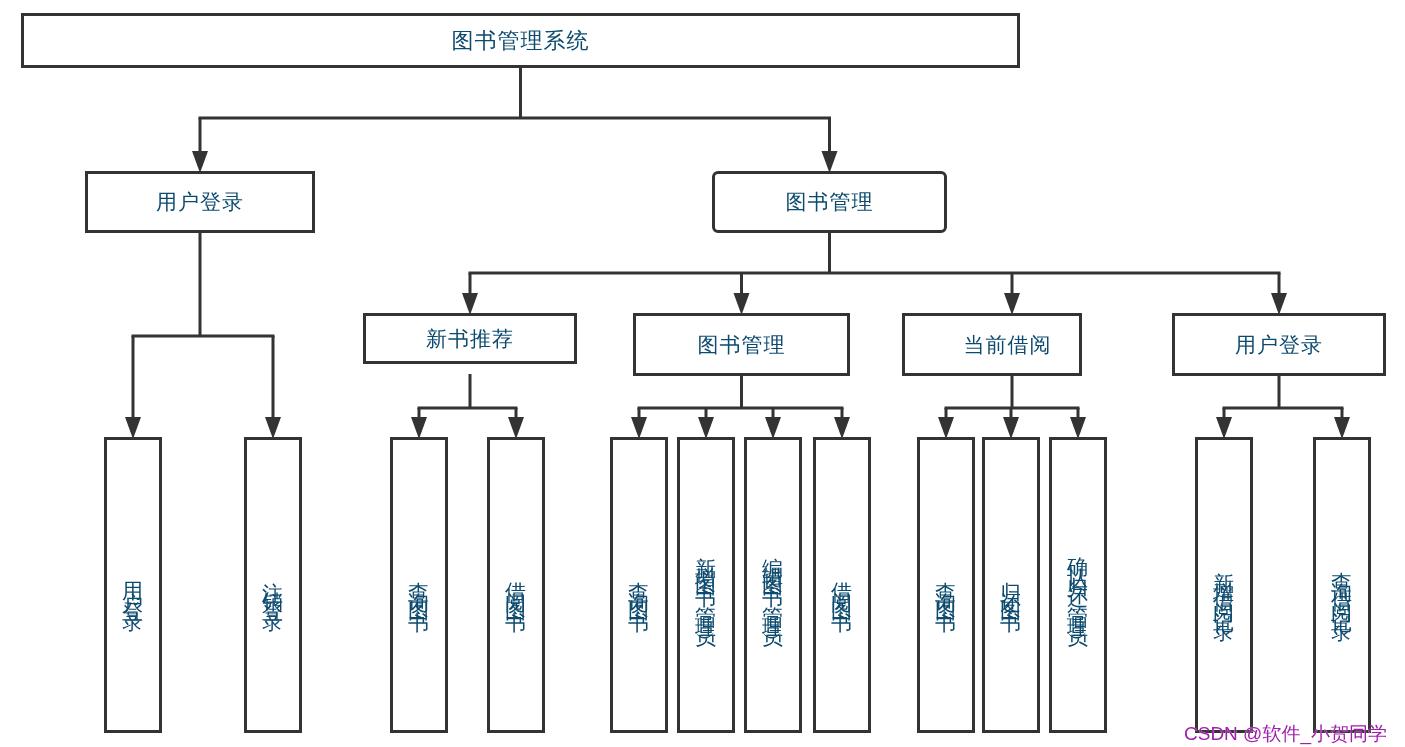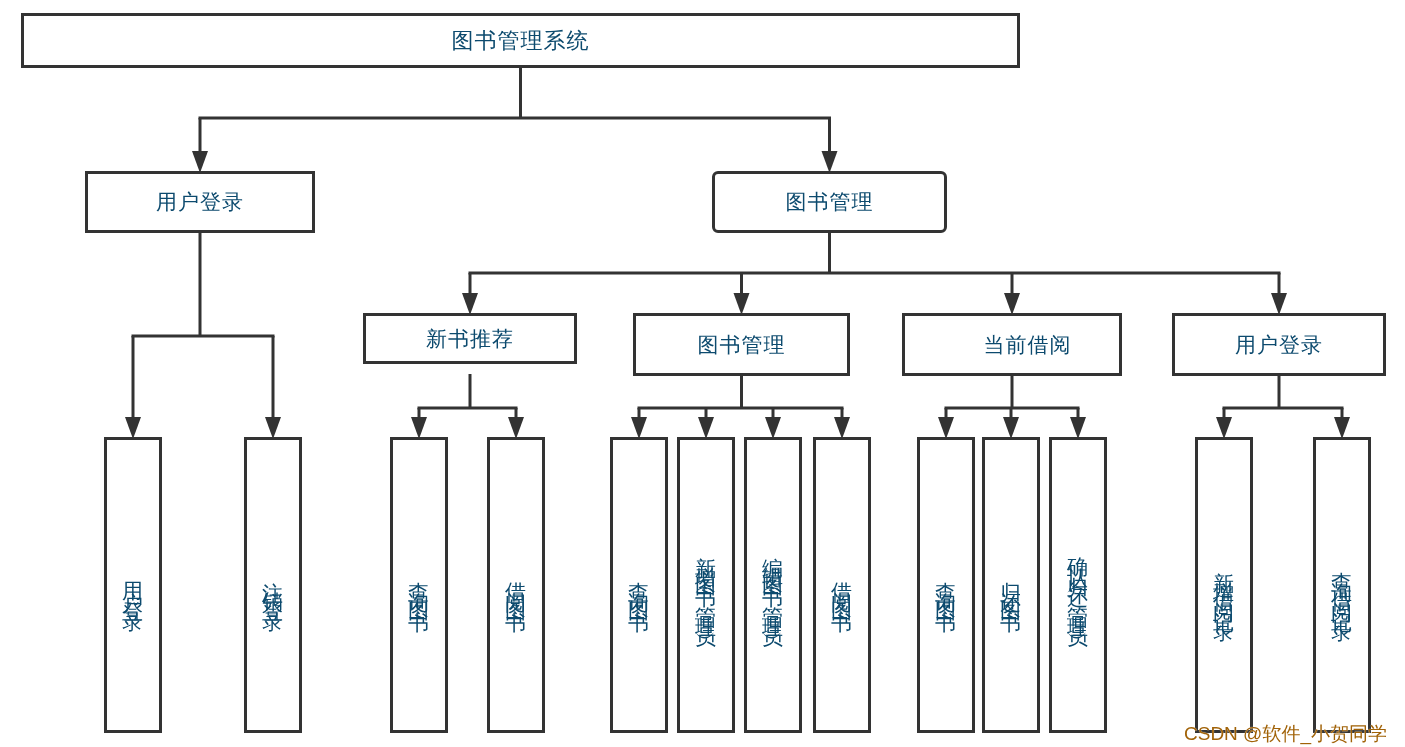--- a/index.html
+++ b/index.html
@@ -47,21 +47,21 @@
     font-size: 21px;
     letter-spacing: 10px;
     line-height: 1.0;
     white-space: nowrap;
   }
   #watermark {
     position: absolute;
     left: 1184px;
     top: 721px;
     font-size: 19px;
-    color: #a16207;
+    color: #a21caf;
     text-shadow: 0 0 1px #ffffff;
     white-space: nowrap;
   }
 </style>
 </head>
 <body>
 
 <div id="canvas">
   <svg id="connectors" viewBox="0 0 1405 747" xmlns="http://www.w3.org/2000/svg">
       <line x1="520.5" y1="66" x2="520.5" y2="118" stroke="#333333" stroke-width="3"></line>
@@ -126,21 +126,21 @@
       </div>
       <div class="node h" style="left: 712px; top: 171px; width: 235px; height: 62px; border-radius: 6px;">
         <span class="label">图书管理</span>
       </div>
       <div class="node h" style="left: 363px; top: 313px; width: 214px; height: 51px;">
         <span class="label">新书推荐</span>
       </div>
       <div class="node h" style="left: 633px; top: 313px; width: 217px; height: 63px;">
         <span class="label">图书管理</span>
       </div>
-      <div class="node h" style="left: 902px; top: 313px; width: 220px; height: 63px; padding-left: 31px;">
+      <div class="node h" style="left: 902px; top: 313px; width: 180px; height: 63px; padding-left: 31px;">
         <span class="label">当前借阅</span>
       </div>
       <div class="node h" style="left: 1172px; top: 313px; width: 214px; height: 63px;">
         <span class="label">用户登录</span>
       </div>
       <div class="node v" style="left: 104px; top: 437px; width: 58px; height: 296px;">
         <span class="label">用户登录</span>
       </div>
       <div class="node v" style="left: 244px; top: 437px; width: 58px; height: 296px;">
         <span class="label">注销登录</span>

